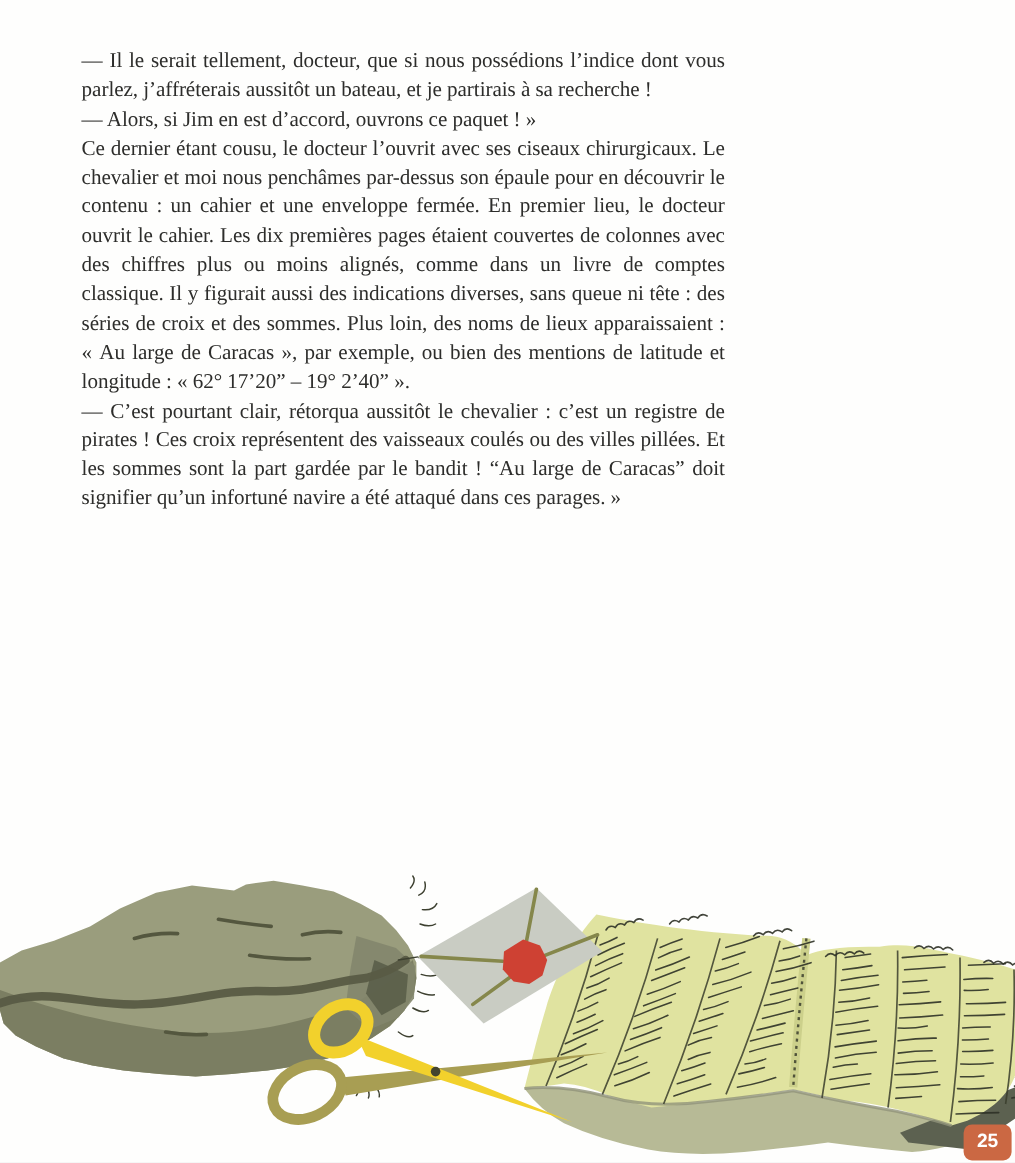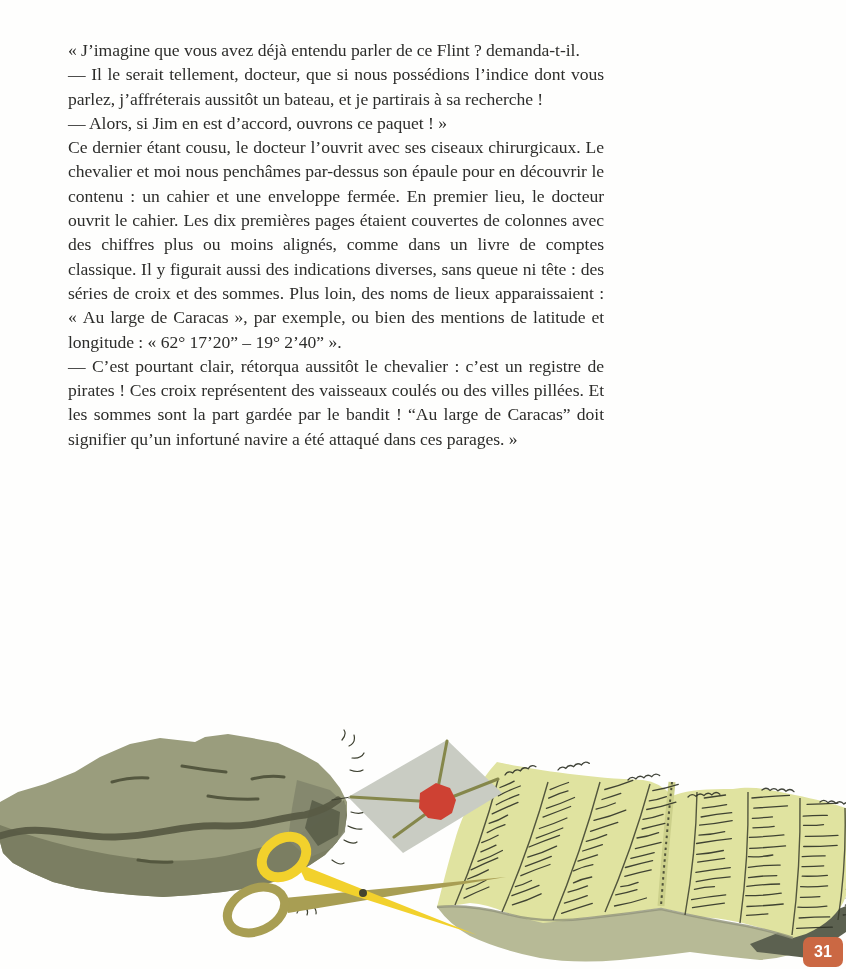--- a/index.html
+++ b/index.html
@@ -24,21 +24,20 @@
     font-family:"Liberation Sans",sans-serif;font-weight:bold;font-size:16px;
     display:flex;align-items:center;justify-content:center;
   }
 </style>
 </head>
 <body>
 
 <div class="page">
 
   <div class="text-block">
-    <p>«&nbsp;J’imagine que vous avez déjà entendu parler de ce Flint&nbsp;? demanda-t-il.</p>
     <p>— Il le serait tellement, docteur, que si nous possédions l’indice dont vous parlez, j’affréterais aussitôt un bateau, et je partirais à sa recherche&nbsp;!</p>
     <p>— Alors, si Jim en est d’accord, ouvrons ce paquet&nbsp;!&nbsp;»</p>
     <p>Ce dernier étant cousu, le docteur l’ouvrit avec ses ciseaux chirurgicaux. Le chevalier et moi nous penchâmes par-dessus son épaule pour en découvrir le contenu&nbsp;: un cahier et une enveloppe fermée. En premier lieu, le docteur ouvrit le cahier. Les dix premières pages étaient couvertes de colonnes avec des chiffres plus ou moins alignés, comme dans un livre de comptes classique. Il y figurait aussi des indications diverses, sans queue ni tête&nbsp;: des séries de croix et des sommes. Plus loin, des noms de lieux apparaissaient&nbsp;: «&nbsp;Au large de Caracas&nbsp;», par exemple, ou bien des mentions de latitude et longitude&nbsp;: «&nbsp;62°&nbsp;17’20” – 19° 2’40”&nbsp;».</p>
     <p>— C’est pourtant clair, rétorqua aussitôt le chevalier&nbsp;: c’est un registre de pirates&nbsp;! Ces croix représentent des vaisseaux coulés ou des villes pillées. Et les sommes sont la part gardée par le bandit&nbsp;! “Au large de Caracas” doit signifier qu’un infortuné navire a été attaqué dans ces parages.&nbsp;»</p>
   </div>
 
   <svg class="illustration" viewBox="0 0 846 249" xmlns="http://www.w3.org/2000/svg">
 
     <g>
       <path fill="#9a9d7d" d="M0,82 L18,72 45,64 75,52 100,37 130,24 160,18 195,22 205,17 228,14
@@ -207,14 +206,14 @@
 
     <g>
       <polygon fill="#a89e53" points="284,178 506,157 288,193"></polygon>
       <ellipse cx="256" cy="190" rx="30" ry="21" fill="none" stroke="#a89e53" stroke-width="9" transform="rotate(-25 256 190)"></ellipse>
       <polygon fill="#f2d12c" points="297,143 477,215 305,160"></polygon>
       <ellipse cx="284" cy="137" rx="24" ry="18" fill="none" stroke="#f2d12c" stroke-width="10" transform="rotate(-35 284 137)"></ellipse>
       <circle cx="363" cy="173" r="4" fill="#44452f"></circle>
     </g>
   </svg>
 
-  <div class="page-badge">31</div>
+  <div class="page-badge">25</div>
 </div>
 
 </body></html>

